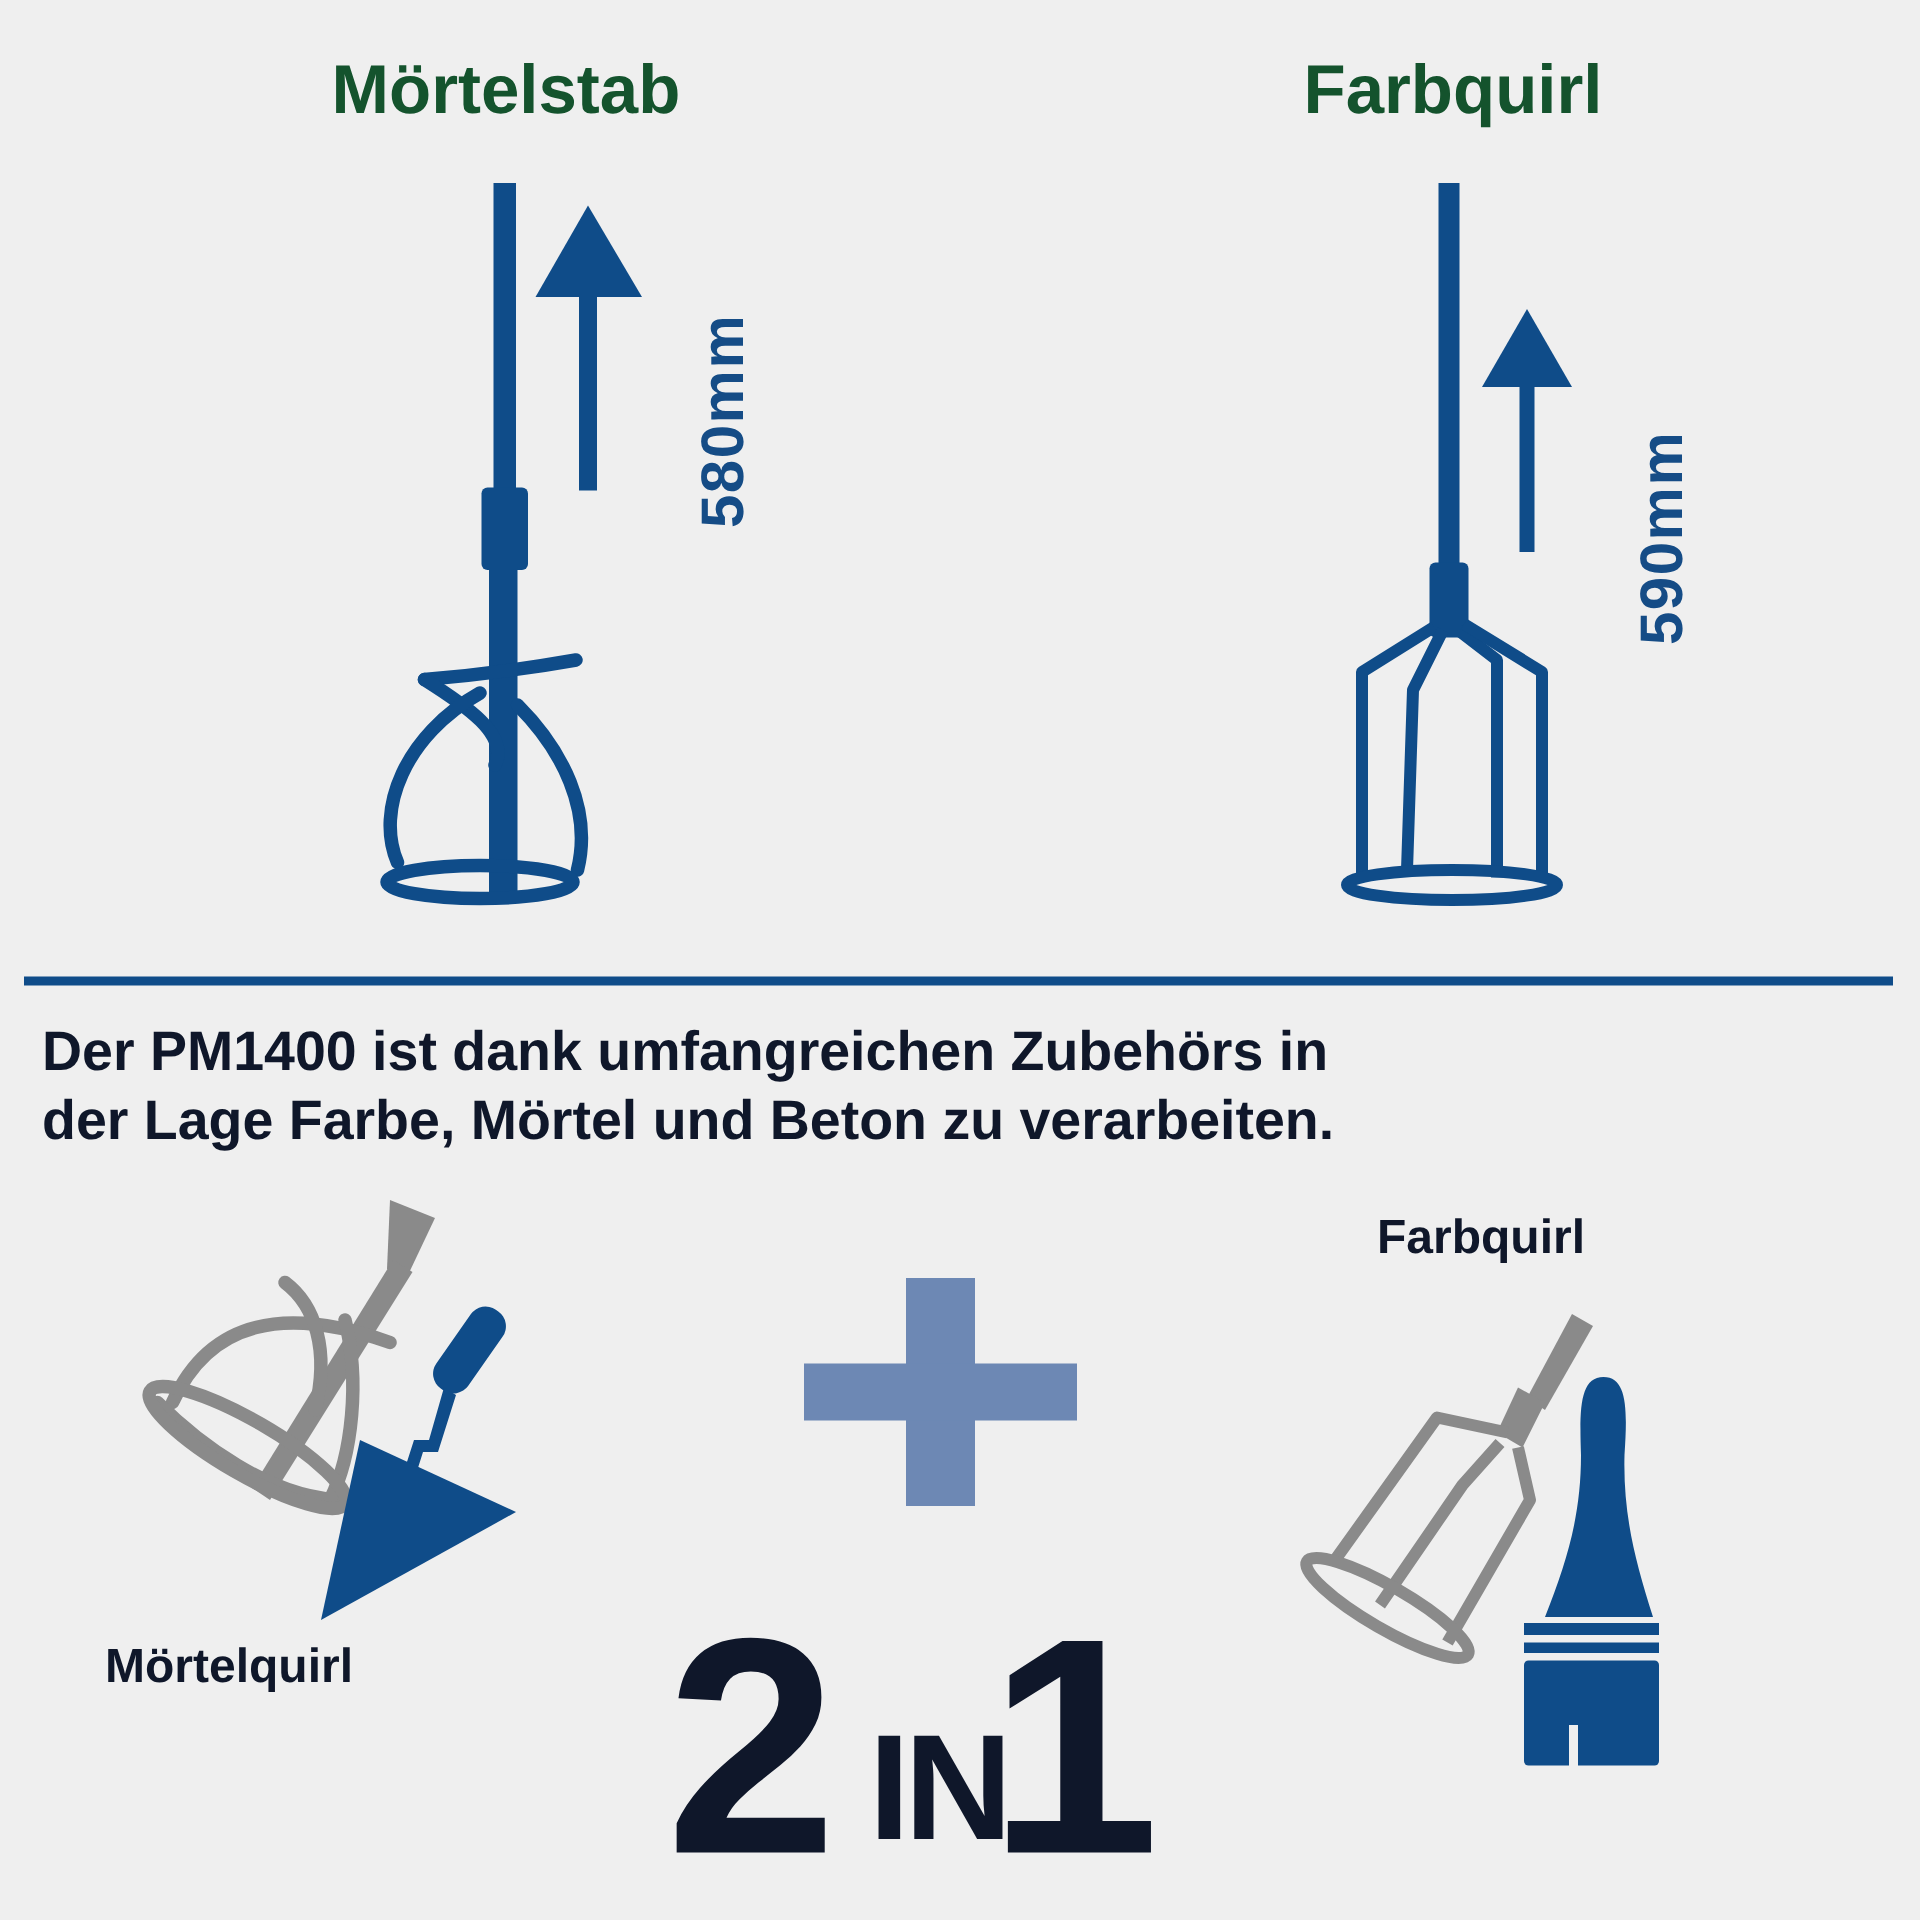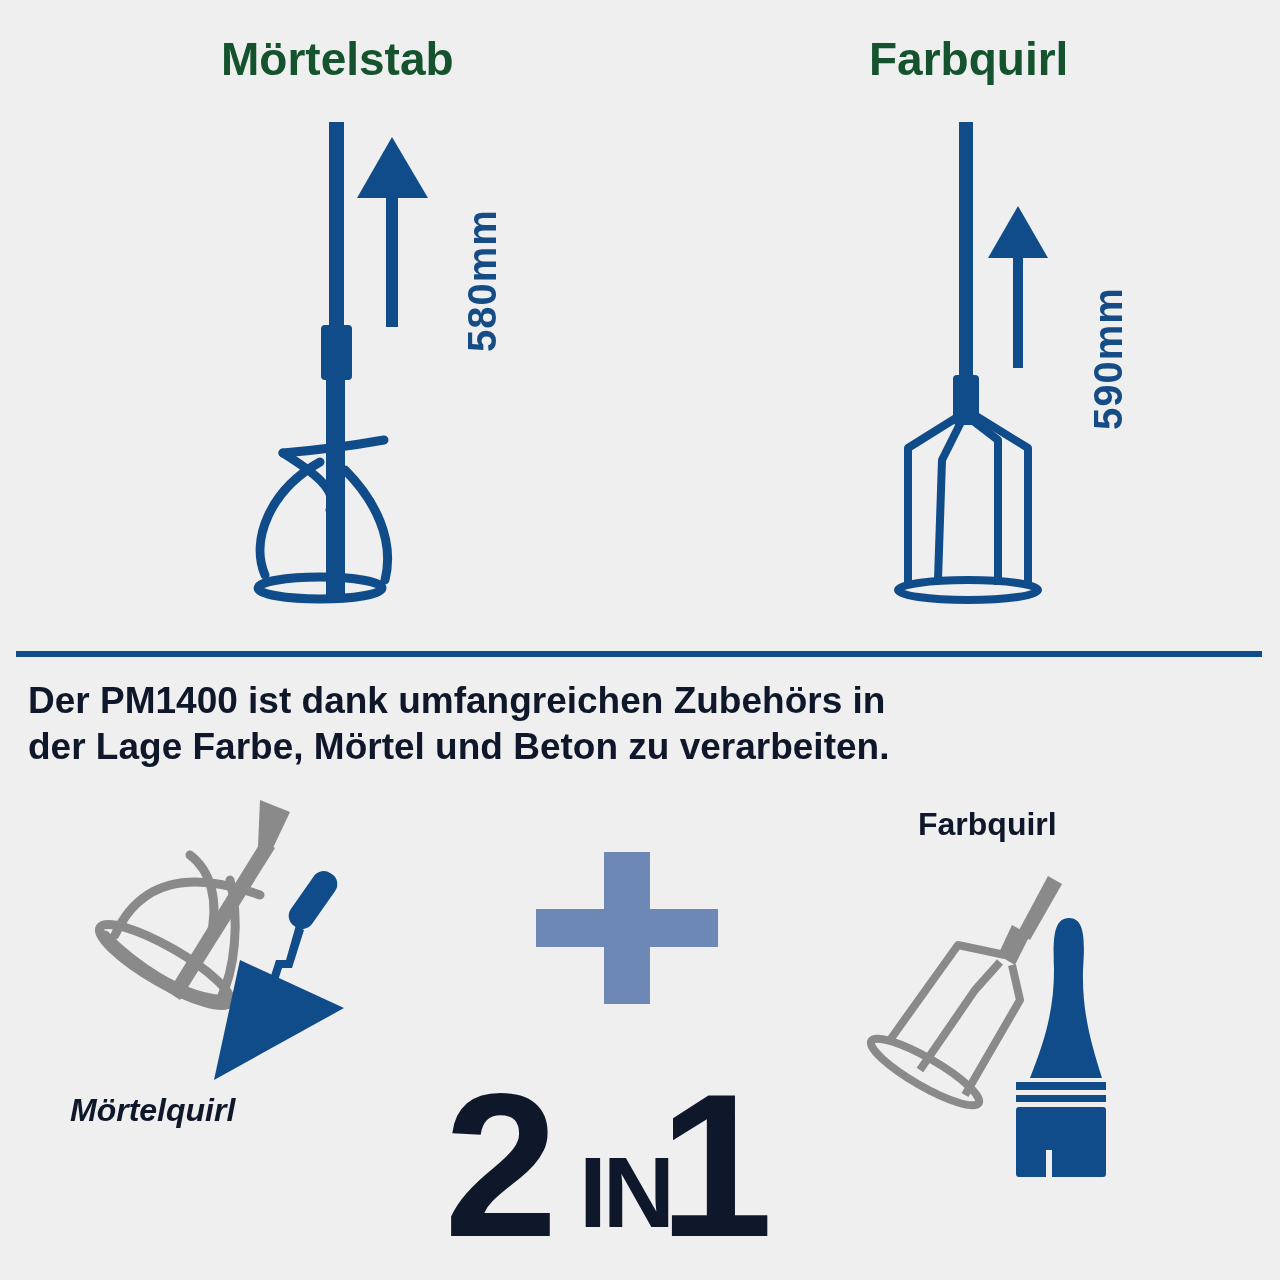--- a/index.html
+++ b/index.html
@@ -73,21 +73,21 @@
     <path d="M105,935 C130,960 180,1000 230,1000"></path>
     <path d="M230,880 C240,920 235,970 220,1000"></path>
     <ellipse cx="165" cy="965" rx="75" ry="18" transform="rotate(30 165 965)"></ellipse>
   </g>
   <g fill="#0f4c89">
     <rect x="300" y="868" width="26" height="64" rx="12" transform="rotate(35 313 900)"></rect>
     <path d="M296,925 L286,960 L276,960 L268,985 L276,987 L282,968 L292,968 L304,930 Z"></path>
     <polygon points="240,960 344,1008 214,1080"></polygon>
   </g>
 </svg>
-<div class="abs blue-text label-blue" style="left:70px; top:1092px;font-style:italic;">Mörtelquirl</div>
+<div class="abs blue-text label-blue" style="left:70px; top:1092px;">Mörtelquirl</div>
 
 <svg class="abs" style="left:536px; top:852px;" width="182" height="152" viewBox="0 0 182 152">
   <rect x="68" y="0" width="46" height="152" fill="#6d88b4"></rect>
   <rect x="0" y="57" width="182" height="38" fill="#6d88b4"></rect>
 </svg>
 
 <div class="abs" style="left:444px; top:1065px; width:340px; height:175px;">
   <span class="abs blue-text big2" style="left:0; top:-18px; font-size:205px; letter-spacing:-10px;">2</span>
   <span class="abs blue-text big2" style="left:125px; top:70px; font-size:100px; letter-spacing:-4px;margin-left:10px;">IN</span>
   <span class="abs blue-text big2" style="left:215px; top:-18px; font-size:205px;">1</span>

